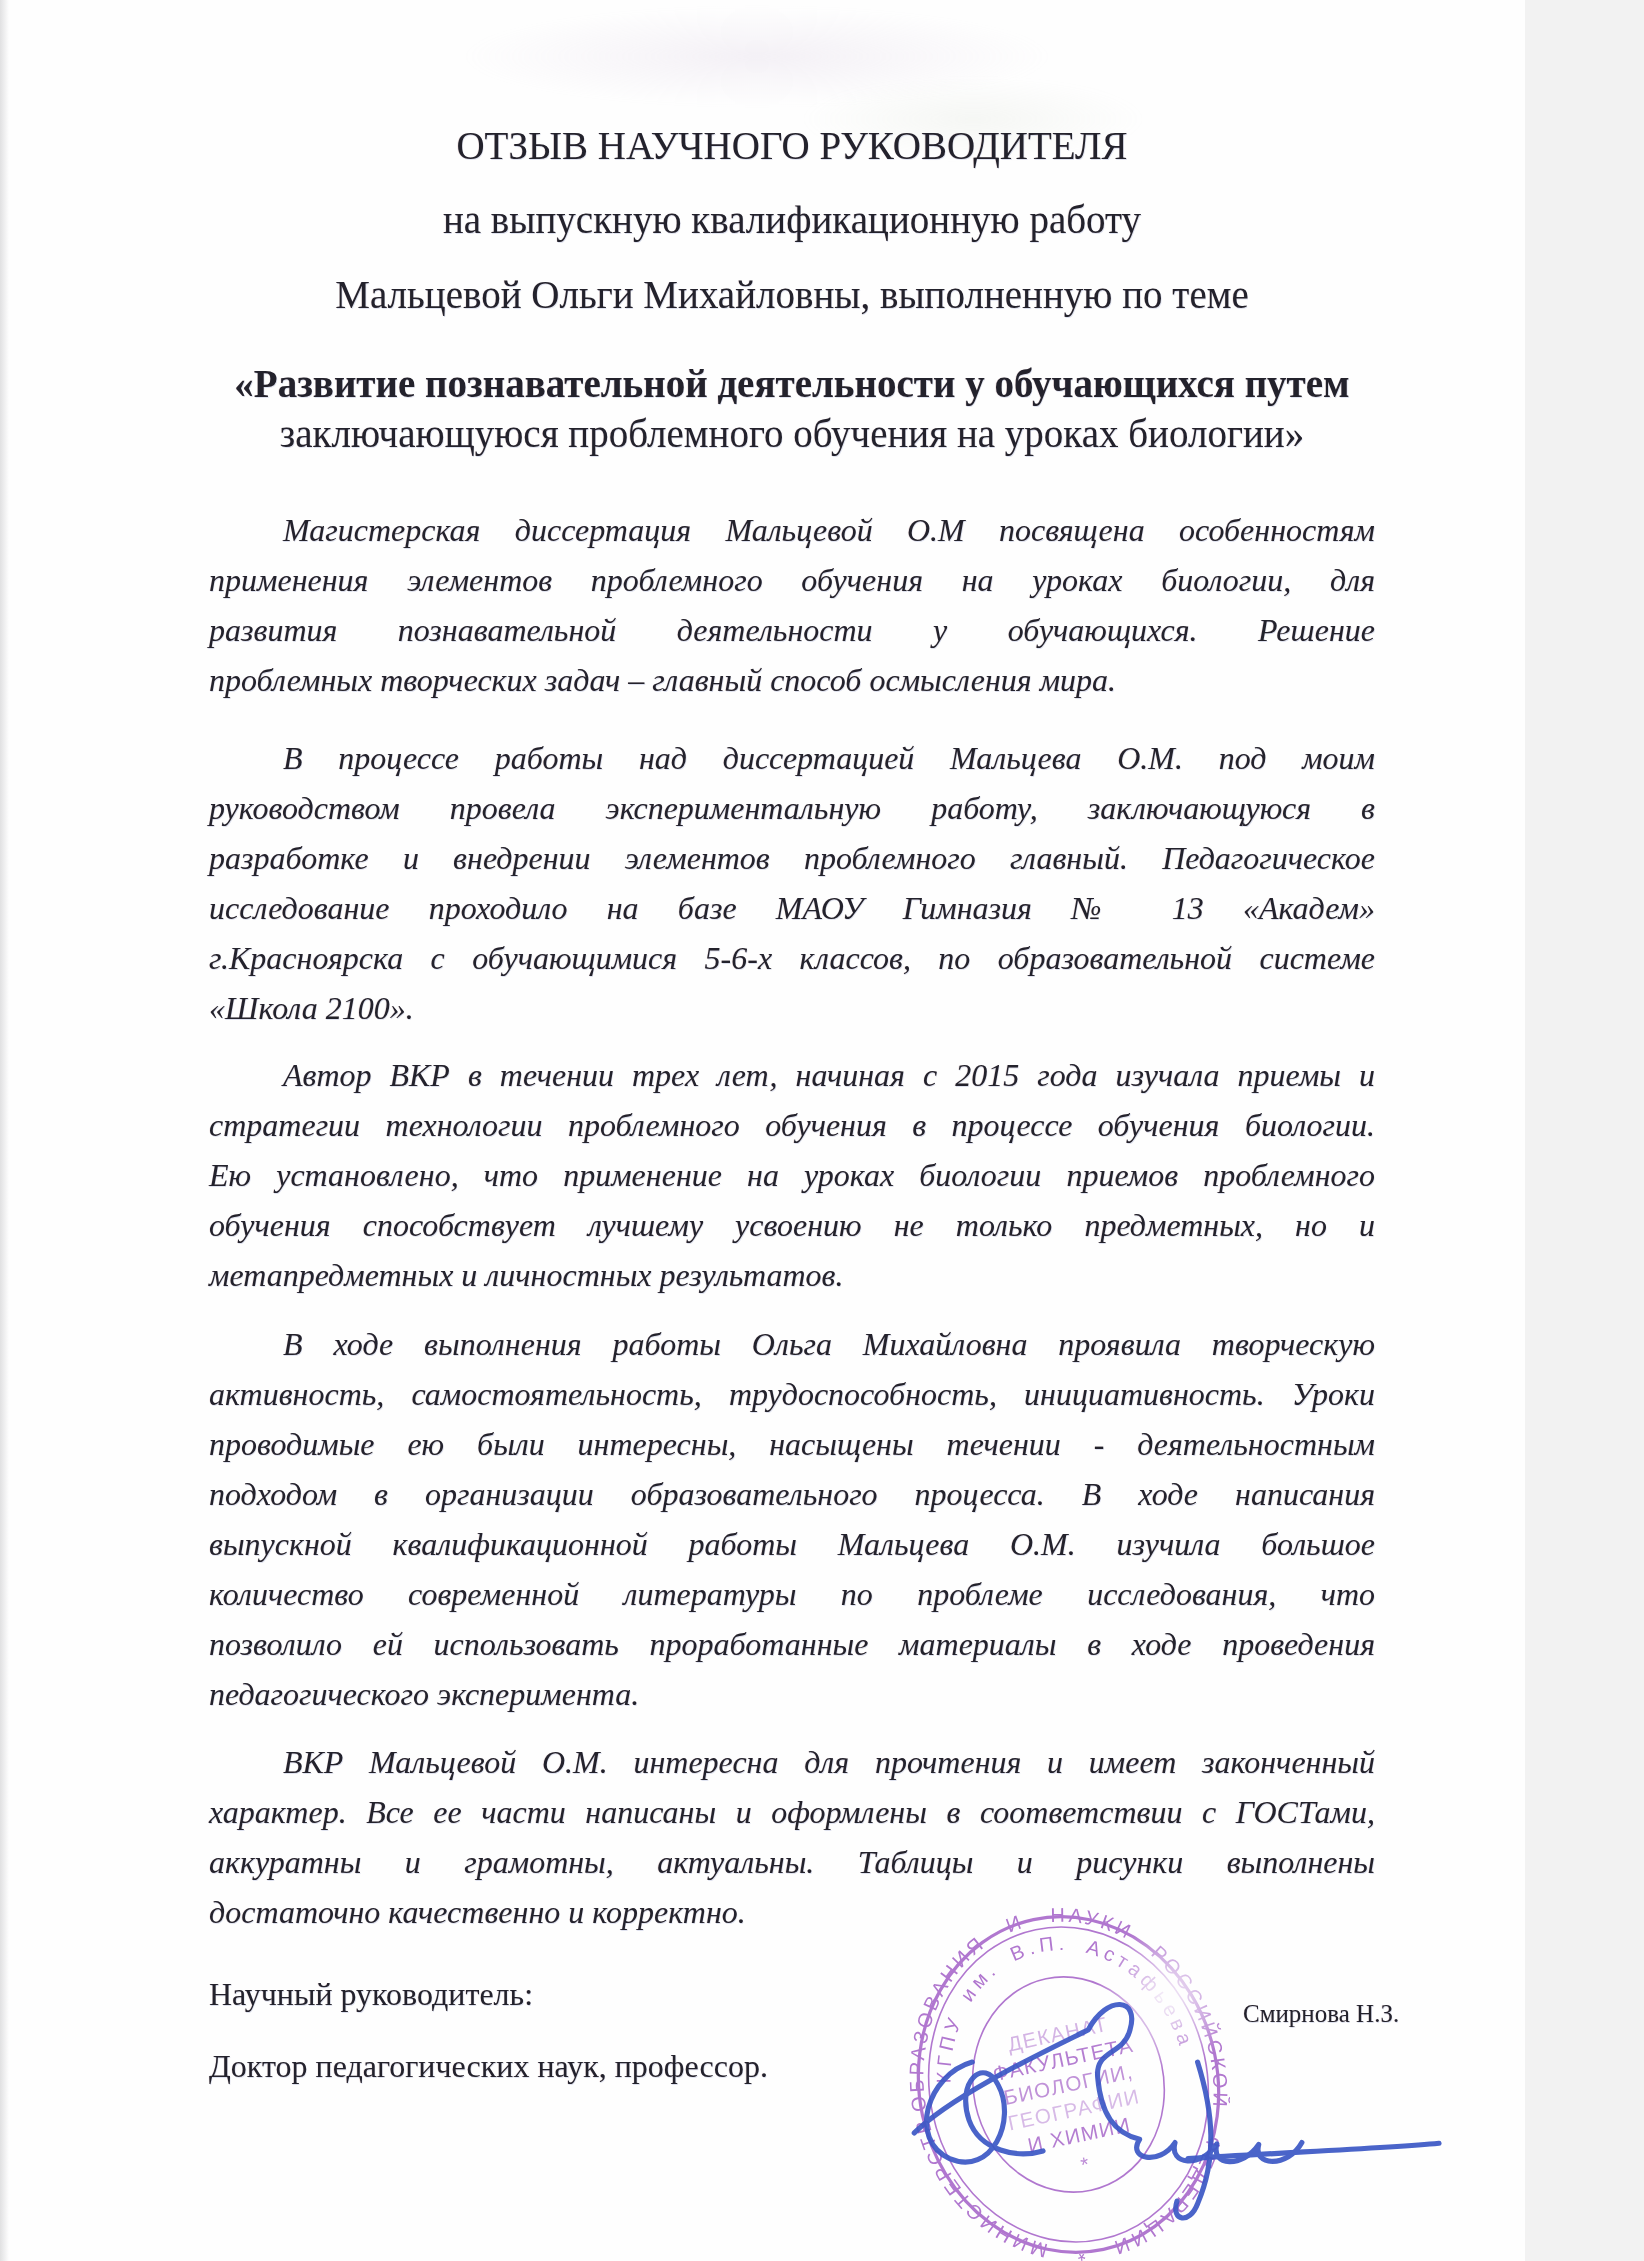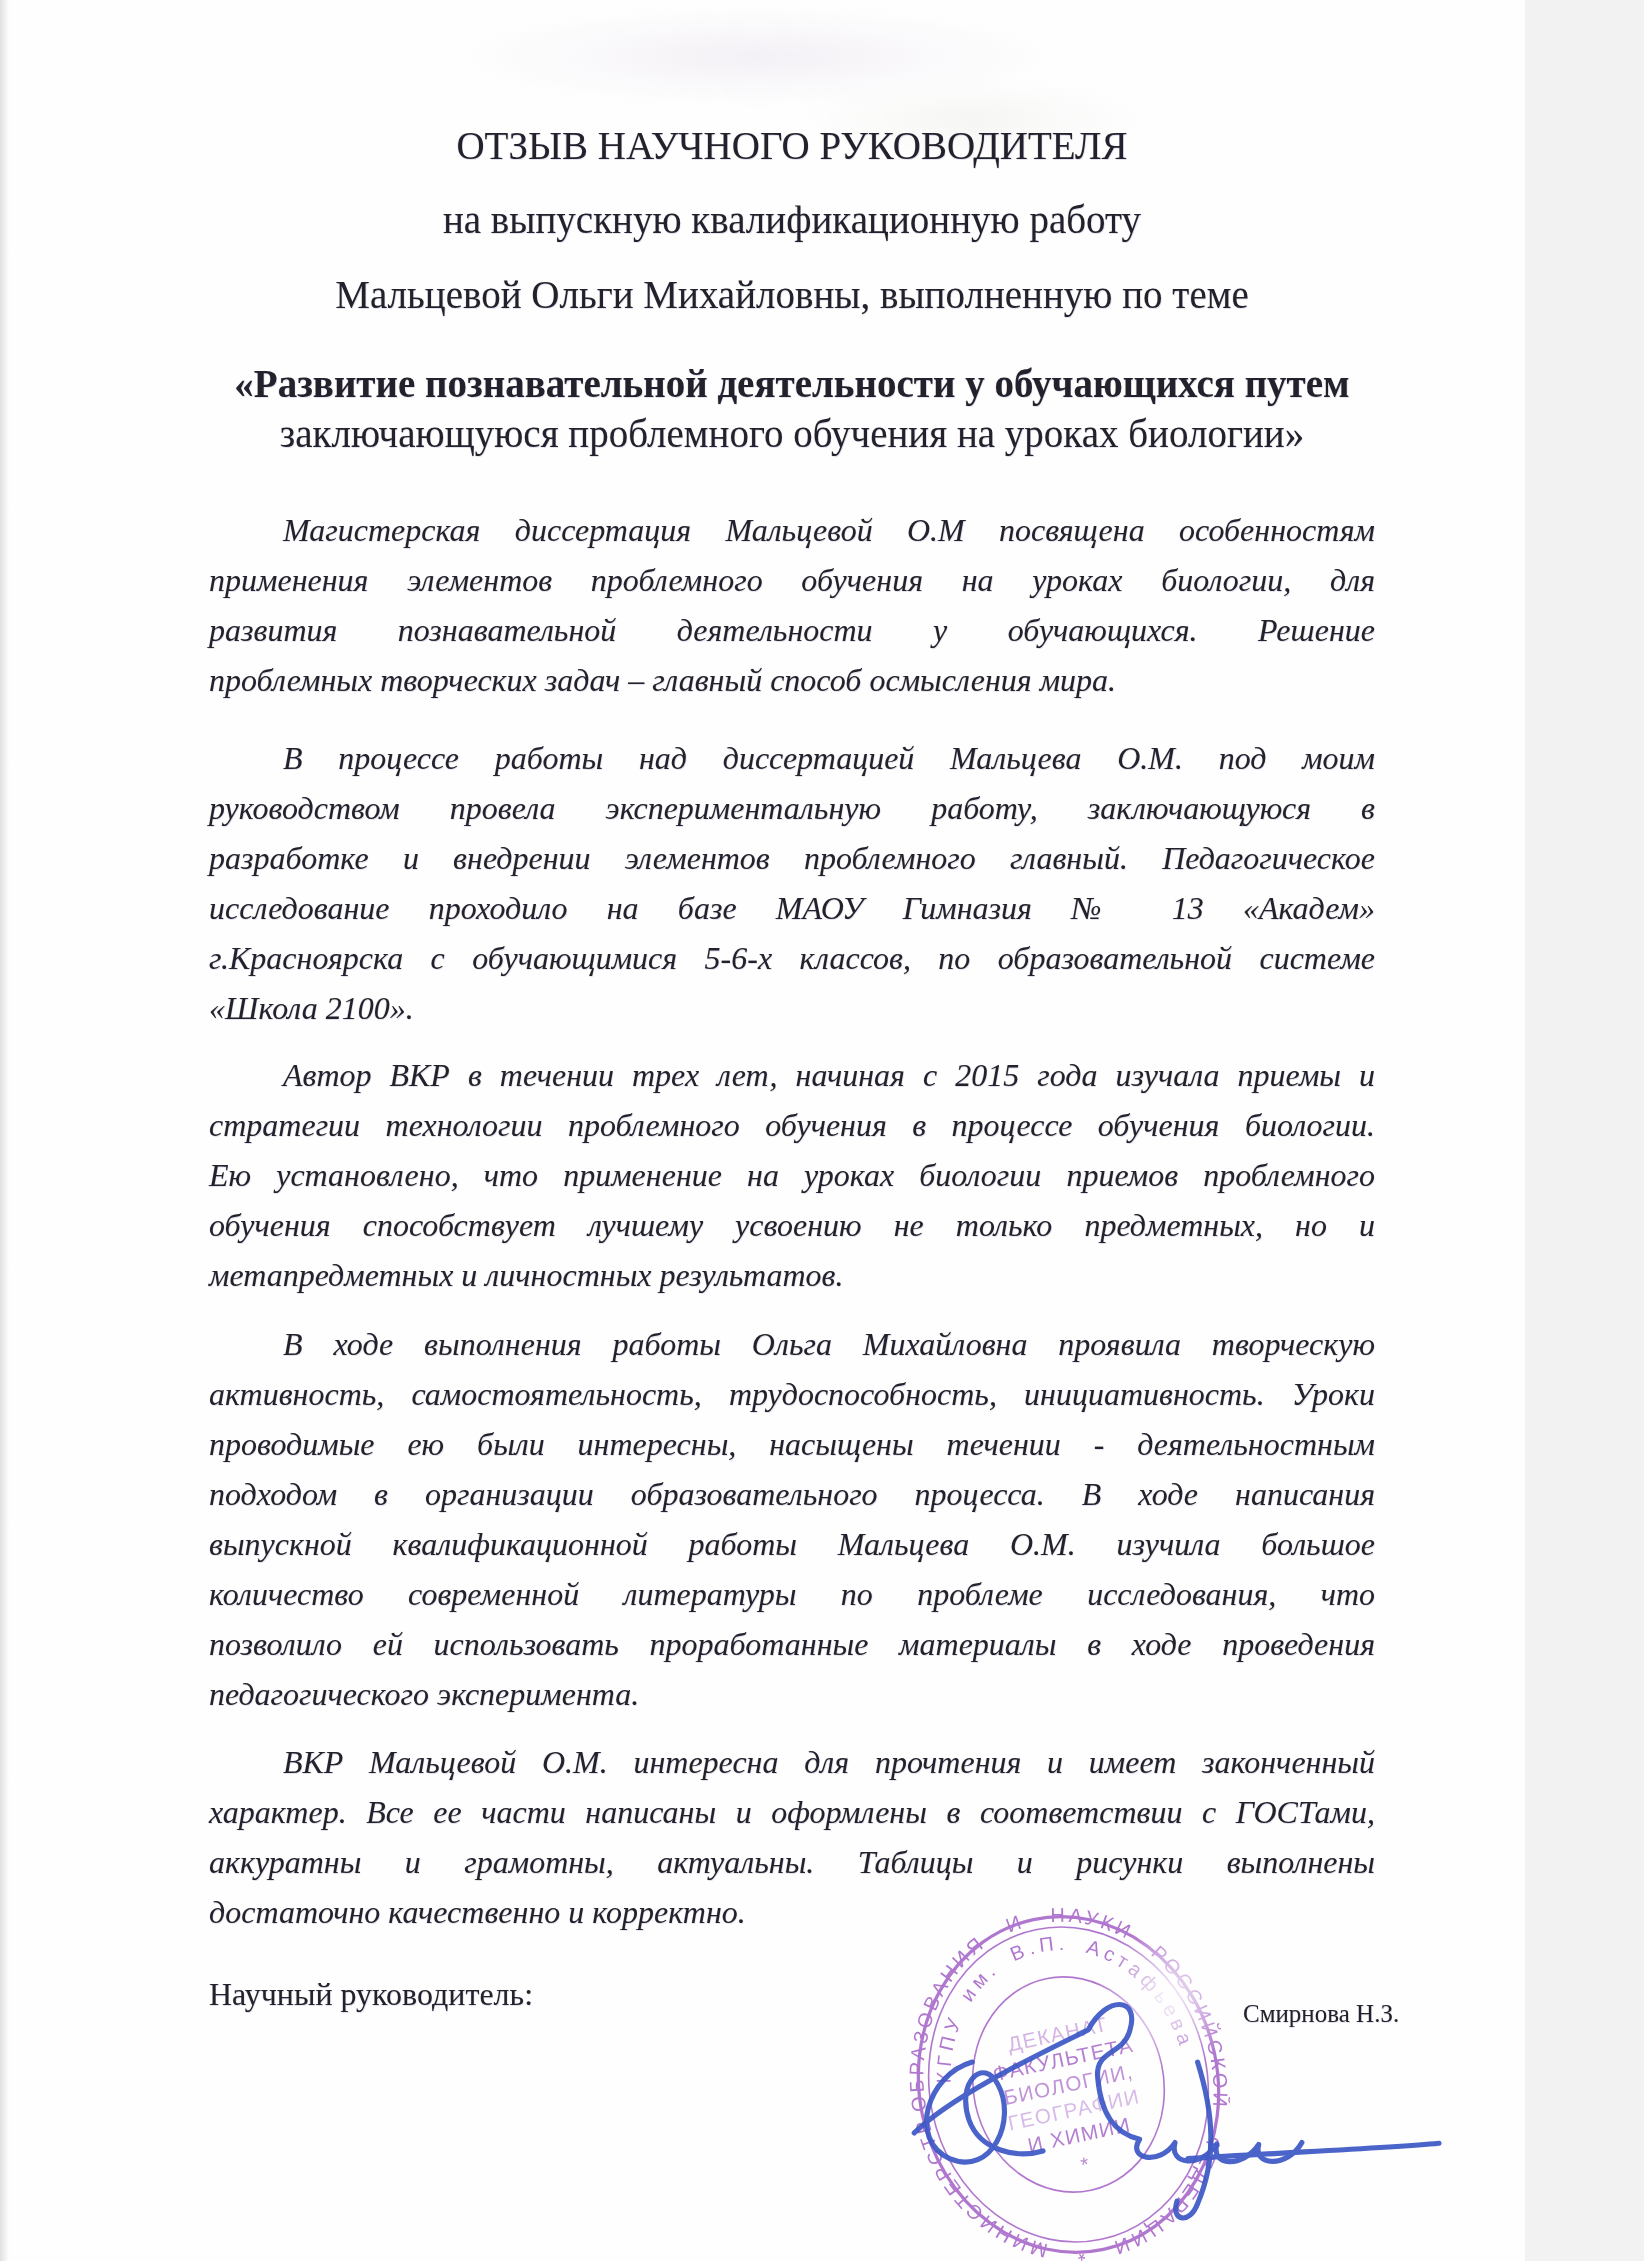--- a/index.html
+++ b/index.html
@@ -154,20 +154,21 @@
         </div>
       <div class="paragraph p5">
           <div class="line line-first">ВКР Мальцевой О.М. интересна для прочтения и имеет законченный</div>
           <div class="line">характер. Все ее части написаны и оформлены в соответствии с ГОСТами,</div>
           <div class="line">аккуратны и грамотны, актуальны. Таблицы и рисунки выполнены</div>
           <div class="line line-last">достаточно качественно и корректно.</div>
         </div>
     </div>
 
     <div class="sig-label">Научный руководитель:</div>
+    <div class="sig-degree">Доктор педагогических наук, профессор.</div>
   </div>
 
   <div class="signer-name">Смирнова Н.З.</div>
 
   <svg class="stamp-svg" width="323" height="353" viewBox="0 0 502 548">
     <g transform="rotate(-12 251 274)" opacity="0.82">
       <ellipse cx="251" cy="274" rx="232" ry="262" fill="none" stroke="#a05ac5" stroke-width="5"></ellipse>
       <ellipse cx="251" cy="274" rx="216" ry="246" fill="none" stroke="#a05ac5" stroke-width="2.5"></ellipse>
       <ellipse cx="251" cy="274" rx="148" ry="168" fill="none" stroke="#a05ac5" stroke-width="2.5"></ellipse>
       <defs>

